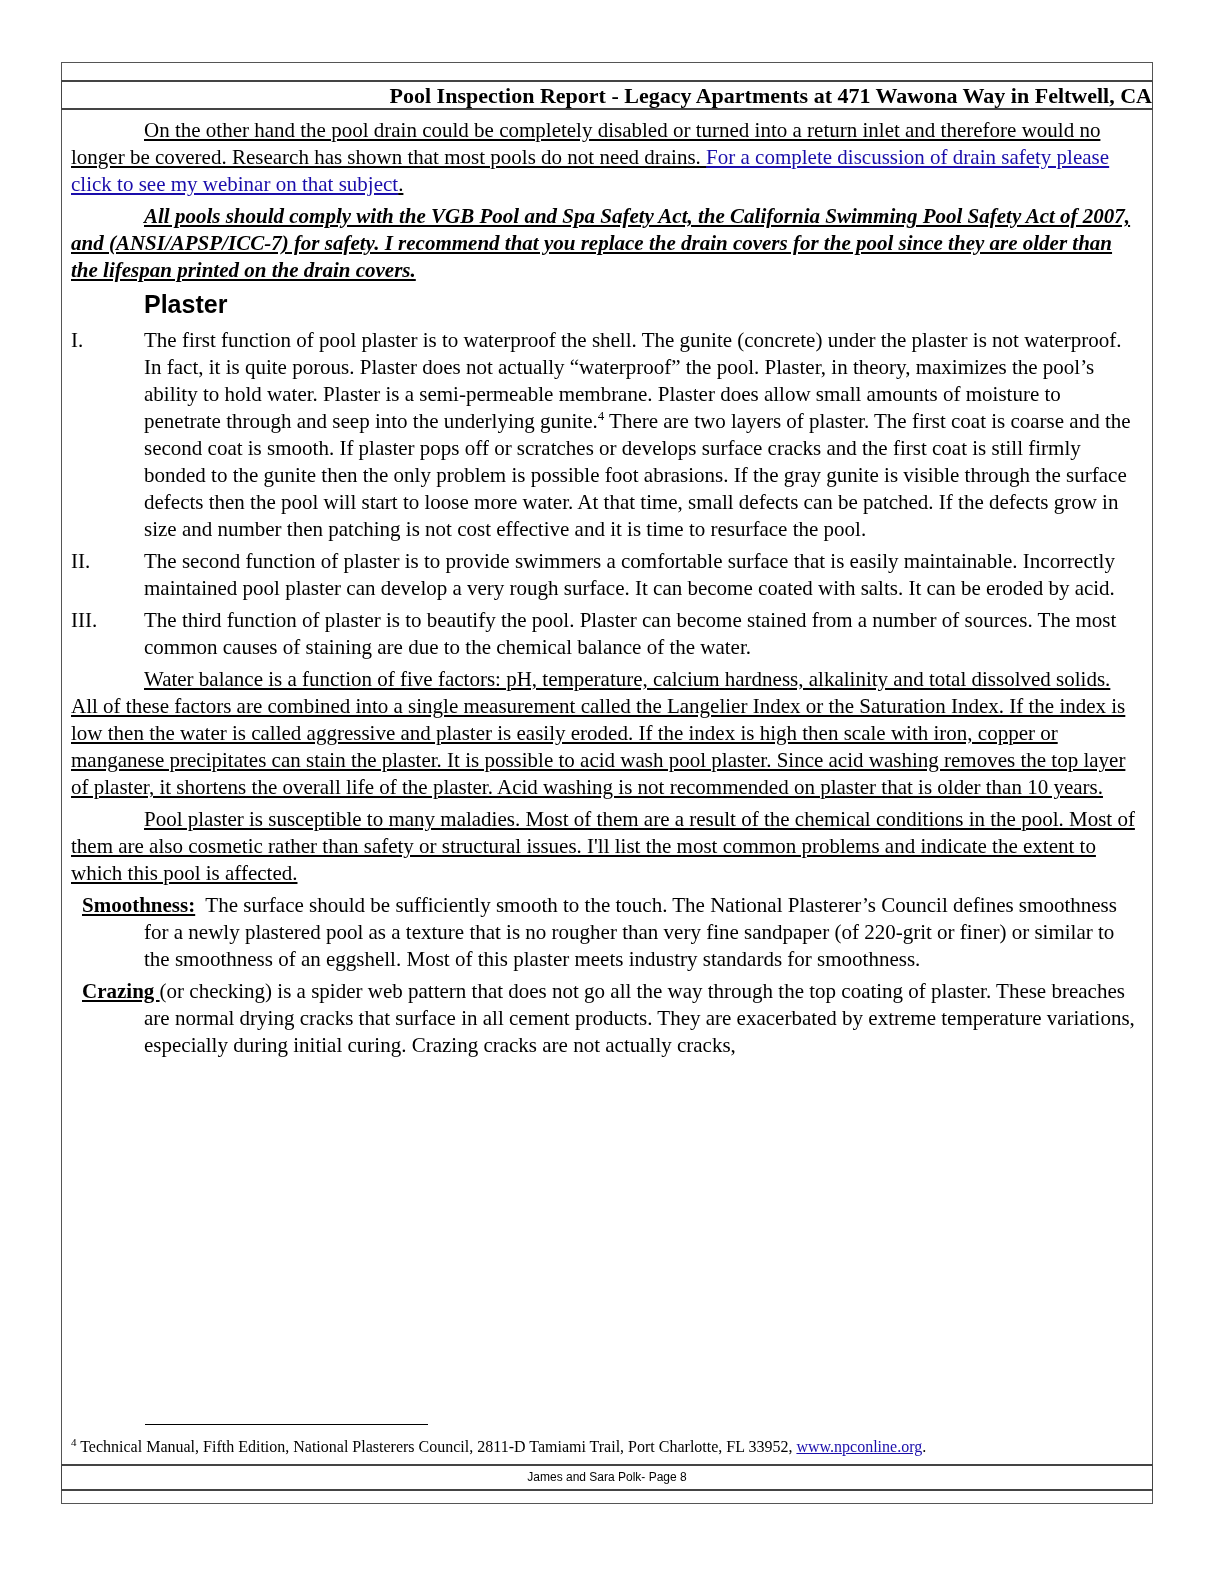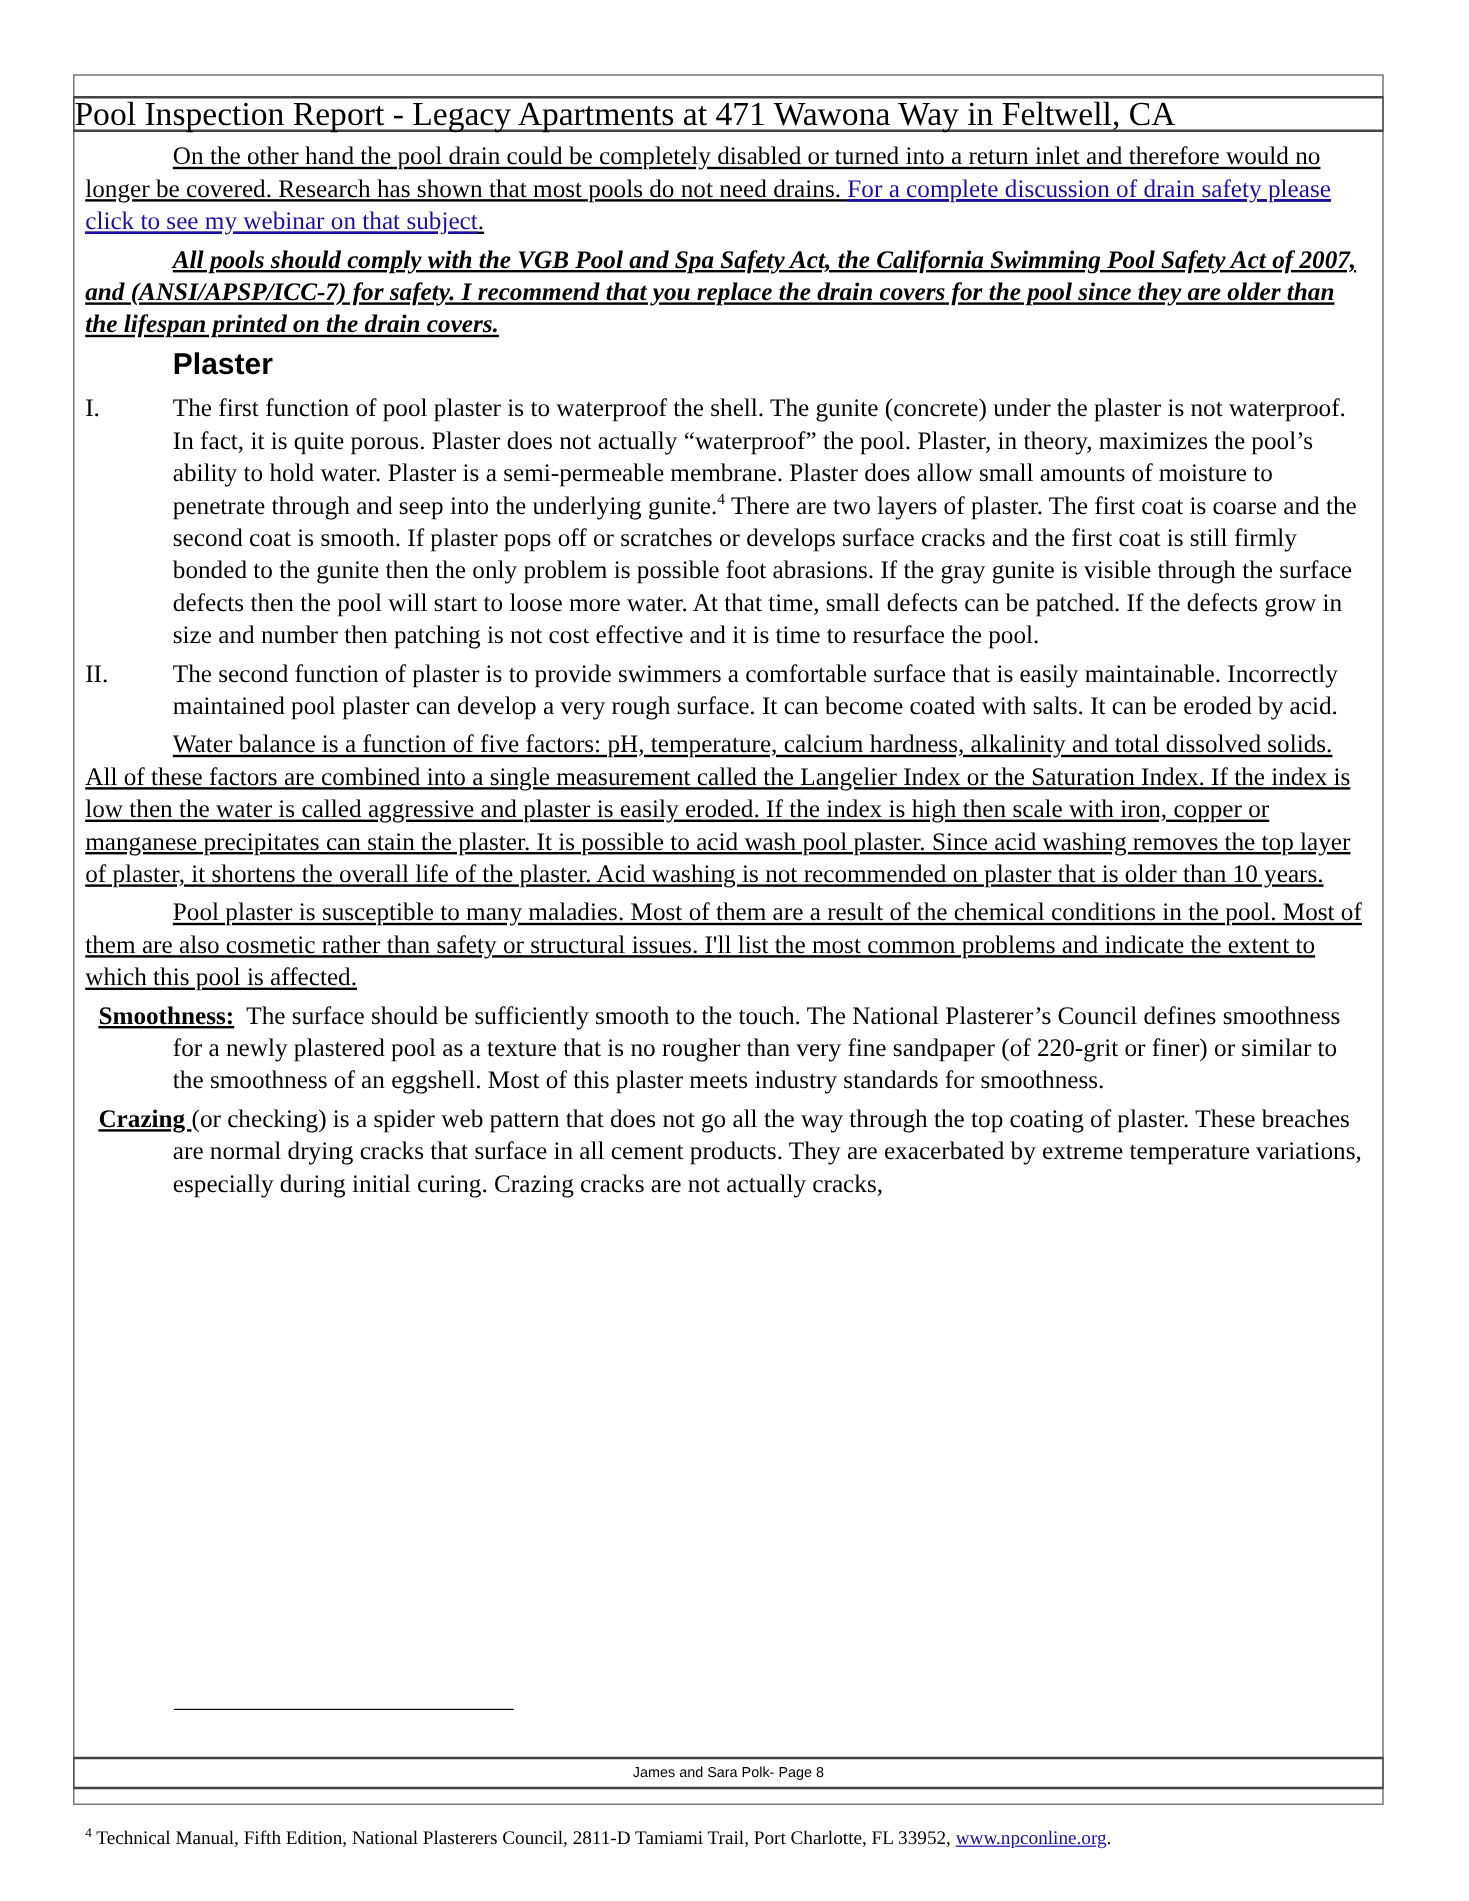--- a/index.html
+++ b/index.html
@@ -1,32 +1,32 @@
 <!DOCTYPE html>
 <html><head>
 <meta charset="utf-8">
 <style>
   html, body { margin: 0; padding: 0; background: #ffffff; }
   body { width: 1224px; height: 1584px; position: relative; font-family: "Liberation Serif", serif; color: #000; }
   .page-frame { position: absolute; left: 61px; top: 62px; width: 1092px; height: 1442px; border: 1px solid #555; box-sizing: border-box; }
-  .header-box { position: absolute; left: 61px; top: 80px; width: 1092px; height: 30px; border: 1px solid #444; border-width: 2px 1px 2px 1px; box-sizing: border-box; text-align: left; font-weight: normal; font-size: 28px; line-height: 27px; }
+  .header-box { position: absolute; left: 61px; top: 80px; width: 1092px; height: 30px; border: 1px solid #444; border-width: 2px 1px 2px 1px; box-sizing: border-box; text-align: right; font-weight: bold; font-size: 22px; line-height: 27px; }
   .content { position: absolute; left: 71px; top: 117px; width: 1070px; font-size: 21px; line-height: 27px; }
   p { margin: 0 0 5px 0; }
   .indent { text-indent: 73px; text-decoration: underline; }
   a { color: #1a0dab; text-decoration: underline; }
   .bui { font-weight: bold; font-style: italic; text-decoration: underline; }
   .heading { font-family: "Liberation Sans", sans-serif; font-weight: bold; font-size: 25px; margin: 4px 0 8px 73px; line-height: 30px; }
   .list-item { display: flex; margin-bottom: 5px; }
   .list-num { width: 73px; flex-shrink: 0; }
   .list-text { flex: 1; }
   sup { font-size: 13px; line-height: 0; }
   .term-para { padding-left: 73px; text-indent: -73px; margin-bottom: 5px; }
   .term { font-weight: bold; text-decoration: underline; margin-left: 11px; }
   .fn-rule { position: absolute; left: 145px; top: 1424px; width: 283px; border-top: 1px solid #000; }
-  .footnote { position: absolute; left: 71px; top: 1523px; font-size: 16px; line-height: 20px; }
+  .footnote { position: absolute; left: 71px; top: 1437px; font-size: 16px; line-height: 20px; }
   .footnote sup { font-size: 11px; }
   .footer-box { position: absolute; left: 61px; top: 1464px; width: 1092px; height: 27px; border: 1px solid #444; border-width: 2px 1px 2px 1px; box-sizing: border-box; text-align: center; font-family: "Liberation Sans", sans-serif; font-size: 12px; line-height: 23px; }
 </style>
 </head>
 <body>
 
 <div class="page-frame"></div>
 
 <div class="header-box">
   <span>Pool  Inspection Report - Legacy Apartments at 471 Wawona Way in Feltwell, CA</span>
@@ -44,20 +44,24 @@
   <div class="list-item">
     <div class="list-num">I.</div>
     <div class="list-text"><span>The first function of pool plaster is to waterproof the shell. The gunite (concrete) under the plaster is not waterproof. In fact, it is quite porous. Plaster does not actually “waterproof” the pool. Plaster, in theory, maximizes the pool’s ability to hold water. Plaster is a semi-permeable membrane. Plaster does allow small amounts of moisture to penetrate through and seep into the underlying gunite.</span><sup>4</sup><span> There are two layers of plaster. The first coat is coarse and the second coat is smooth. If plaster pops off or scratches or develops surface cracks and the first coat is still firmly bonded to the gunite then the only problem is possible foot abrasions. If the gray gunite is visible through the surface defects then the pool will start to loose more water. At that time, small defects can be patched. If the defects grow in size and number then patching is not cost effective and it is time to resurface the pool.</span></div>
   </div>
 
   <div class="list-item">
     <div class="list-num">II.</div>
     <div class="list-text">The second function of plaster is to provide swimmers a comfortable surface that is easily maintainable. Incorrectly maintained pool plaster can develop a very rough surface. It can become coated with salts. It can be eroded by acid.</div>
   </div>
 
+  <div class="list-item">
+    <div class="list-num">III.</div>
+    <div class="list-text">The third function of plaster is to beautify the pool. Plaster can become stained from a number of sources. The most common causes of staining are due to the chemical balance of the water.</div>
+  </div>
 
   <p class="indent">Water balance is a function of five factors: pH, temperature, calcium hardness, alkalinity and total dissolved solids. All of these factors are combined into a single measurement called the Langelier Index or the Saturation Index. If the index is low then the water is called aggressive and plaster is easily eroded. If the index is high then scale with iron, copper or manganese precipitates can stain the plaster. It is possible to acid wash pool plaster. Since acid washing removes the top layer of plaster, it shortens the overall life of the plaster. Acid washing is not recommended on plaster that is older than 10 years.</p>
   <p class="indent">Pool plaster is susceptible to many maladies. Most of them are a result of the chemical conditions in the pool. Most of them are also cosmetic rather than safety or structural issues. I'll list the most common problems and indicate the extent to which this pool is affected.</p>
 
   <p class="term-para"><span class="term">Smoothness:</span><span style="white-space:pre-wrap">  The surface should be sufficiently smooth to the touch. The National Plasterer’s Council defines smoothness for a newly plastered pool as a texture that is no rougher than very fine sandpaper (of 220-grit or finer) or similar to the smoothness of an eggshell. Most of this plaster meets industry standards for smoothness.</span></p>
 
   <p class="term-para"><span class="term">Crazing </span><span>(or checking) is a spider web pattern that does not go all the way through the top coating of plaster. These breaches are normal drying cracks that surface in all cement products. They are exacerbated by extreme temperature variations, especially during initial curing. Crazing cracks are not actually cracks,</span></p>
 </div>
 
 <div class="fn-rule"></div>

